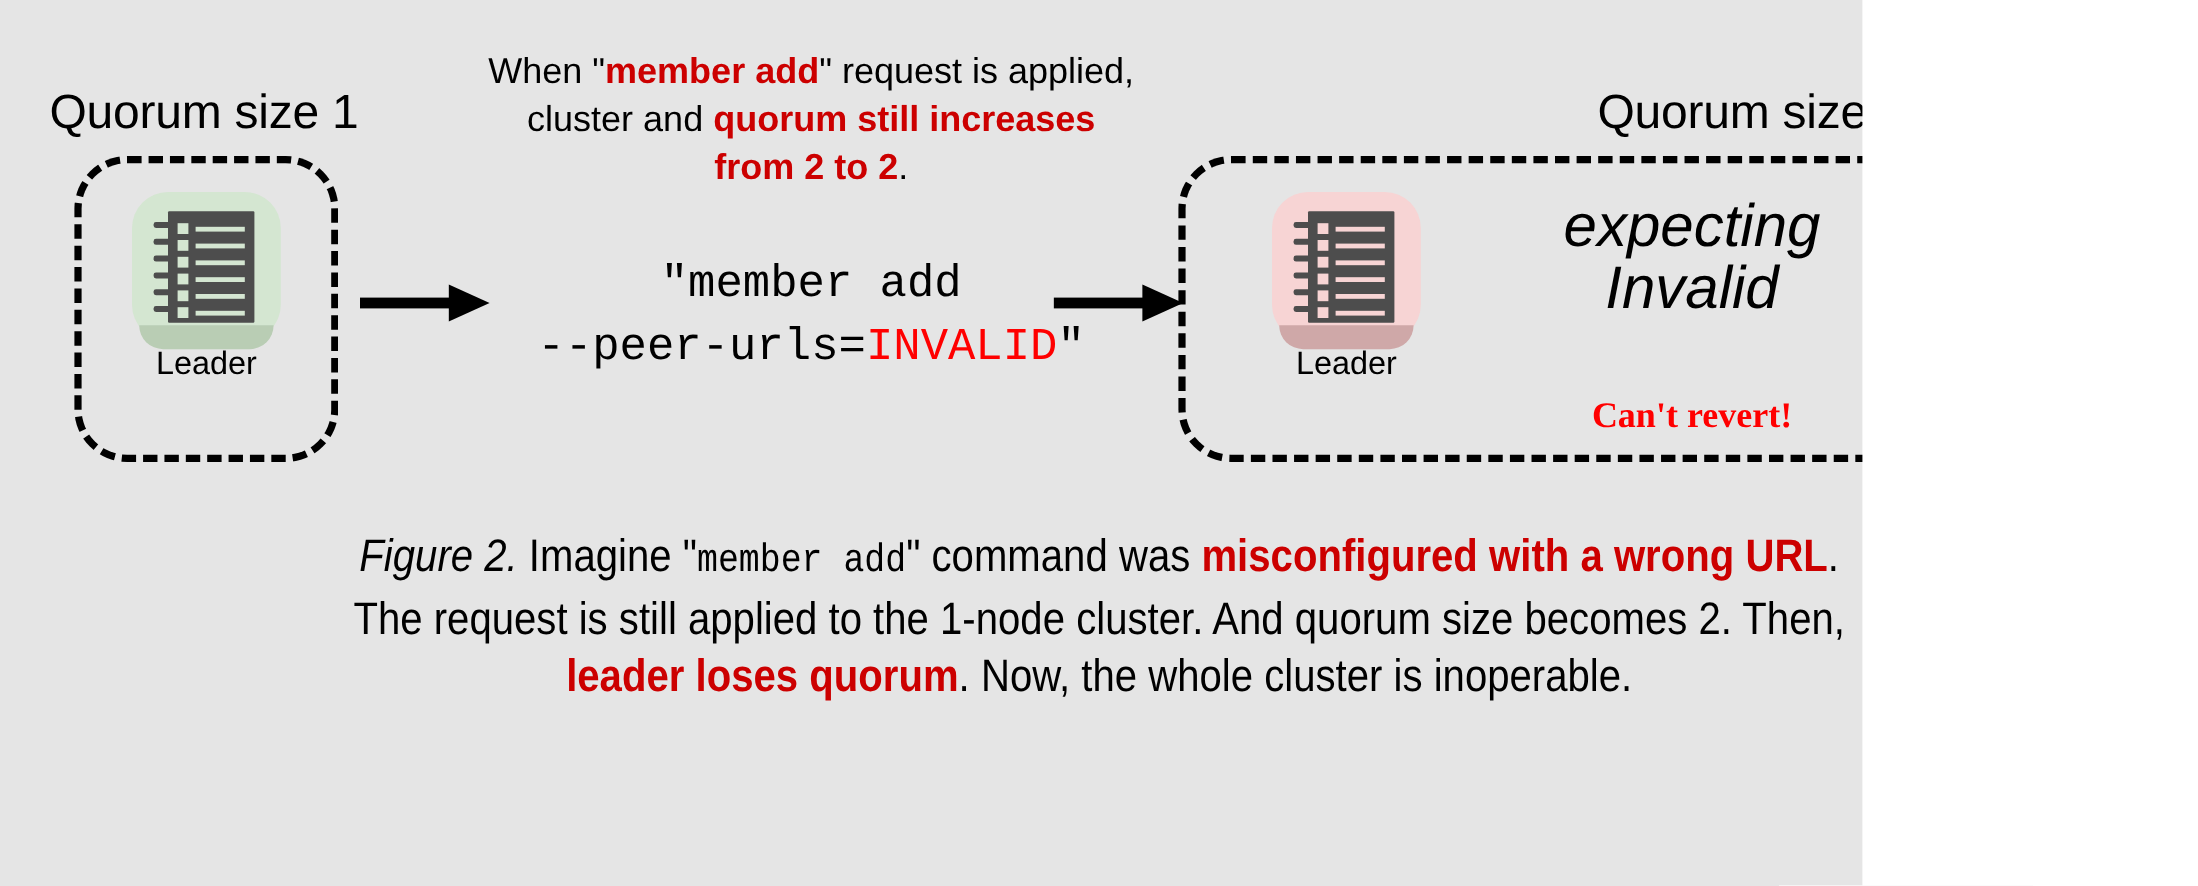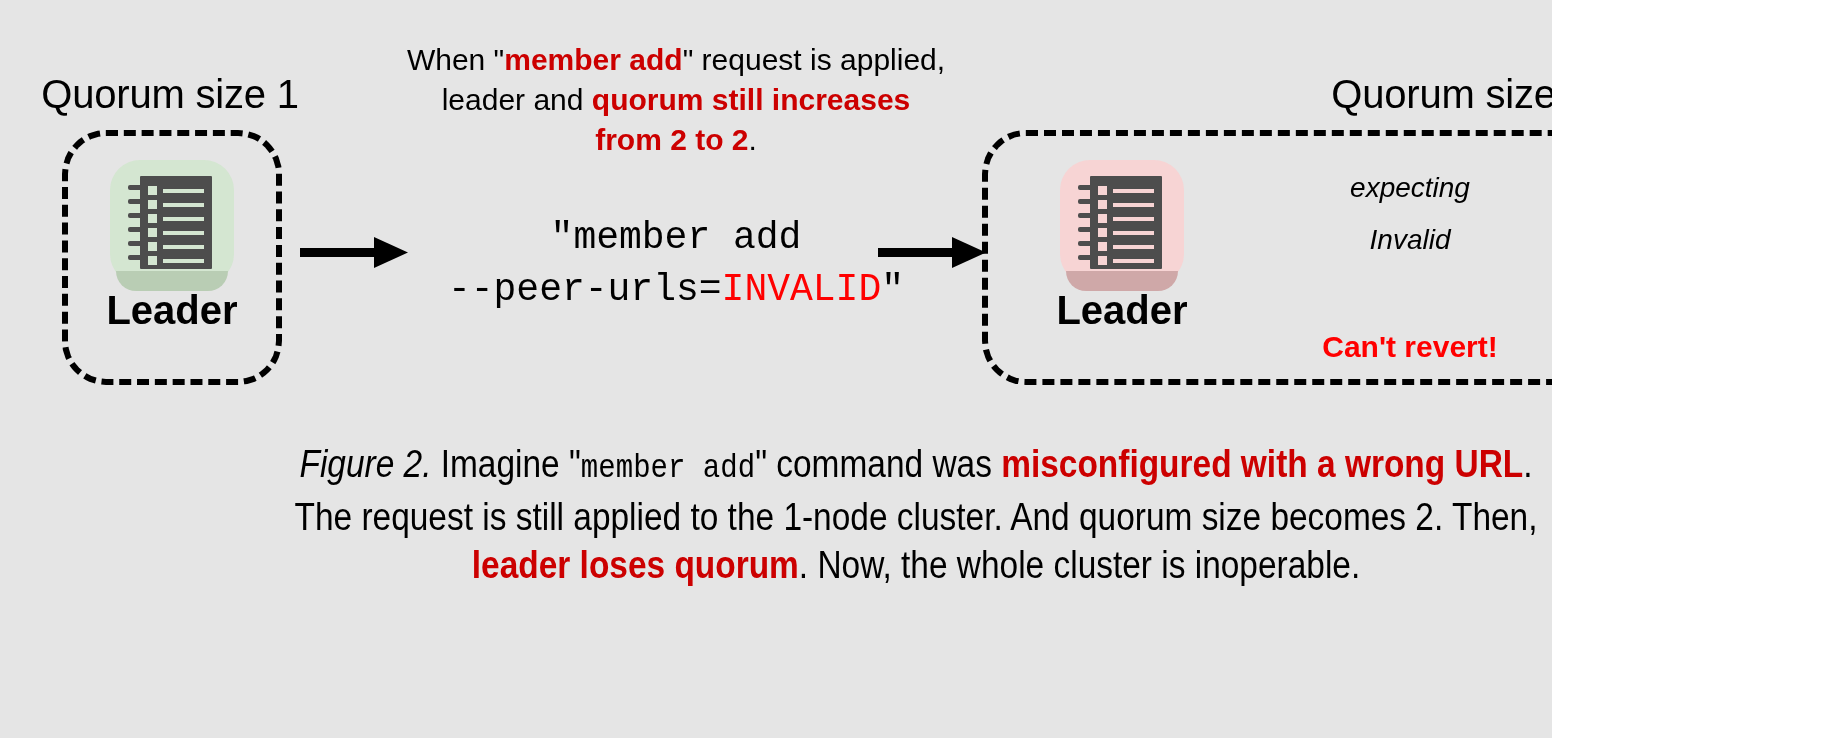--- a/index.html
+++ b/index.html
@@ -40,22 +40,22 @@
     border: 6px dashed #000000;
     border-radius: 44px;
     background: transparent;
     box-sizing: border-box;
   }
 
   
   .node { position: absolute; text-align: center; }
   .node-label {
     font-family: "Liberation Sans", sans-serif;
-    font-size: 40px;
-    font-weight: 700;
+    font-size: 27px;
+    font-weight: 400;
     color: #000;
     margin-top: 4px;
     white-space: nowrap;
   }
 
   
   .tile {
     position: relative;
     width: 124px;
     height: 124px;
@@ -98,28 +98,28 @@
   }
   .command .invalid { color: #ff0000; }
 
   
   .arrow { position: absolute; }
 
   
   .status-italic {
     font-family: "Liberation Sans", sans-serif;
     font-style: italic;
-    font-size: 28px;
+    font-size: 50px;
     line-height: 52px;
     text-align: center;
     color: #000;
     white-space: nowrap;
   }
   .status-warn {
-    font-family: Liberation Sans, sans-serif;
+    font-family: Liberation Serif, serif;
     font-size: 30px;
     font-weight: bold;
     color: #ff0000;
     text-align: center;
     white-space: nowrap;
   }
 
   
   .caption {
     position: absolute;
@@ -186,21 +186,21 @@
 
   <div class="arrow" style="left:300px; top:236px;">
     <svg width="110" height="34" viewBox="0 0 110 34">
       <rect x="0" y="12" width="82" height="9" fill="#000"></rect>
       <polygon points="74,1 108,16.5 74,32" fill="#000"></polygon>
     </svg>
   </div>
 
   <div class="abs annotation" style="left:366px; top:40px; width:620px;">
     <div><span>When "</span><span class="hl">member add</span><span>" request is applied,</span></div>
-    <div><span>leader and </span><span class="hl">quorum still increases</span></div>
+    <div><span>cluster and </span><span class="hl">quorum still increases</span></div>
     <div><span class="hl">from 2 to 2</span><span>.</span></div>
   </div>
 
   <div class="abs command" style="left:386px; top:212px; width:580px;">
     <div>"member add</div>
     <div><span>--peer-urls=</span><span class="invalid">INVALID</span><span>"</span></div>
   </div>
 
   <div class="arrow" style="left:878px; top:236px;">
     <svg width="110" height="34" viewBox="0 0 110 34">

